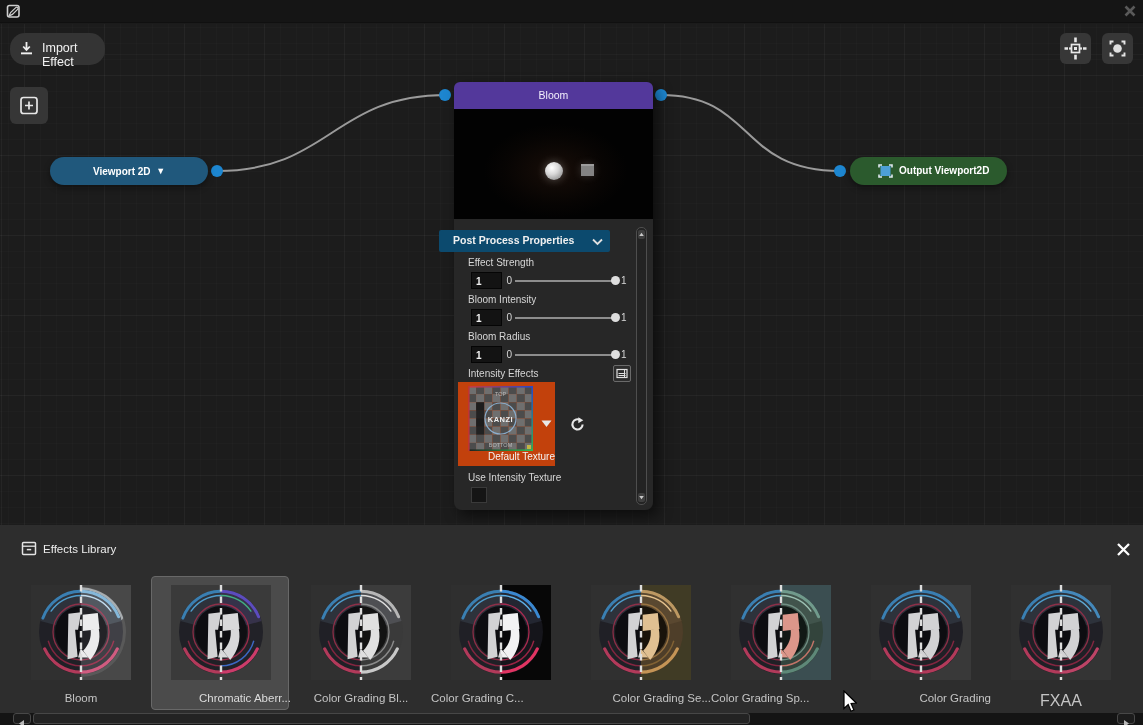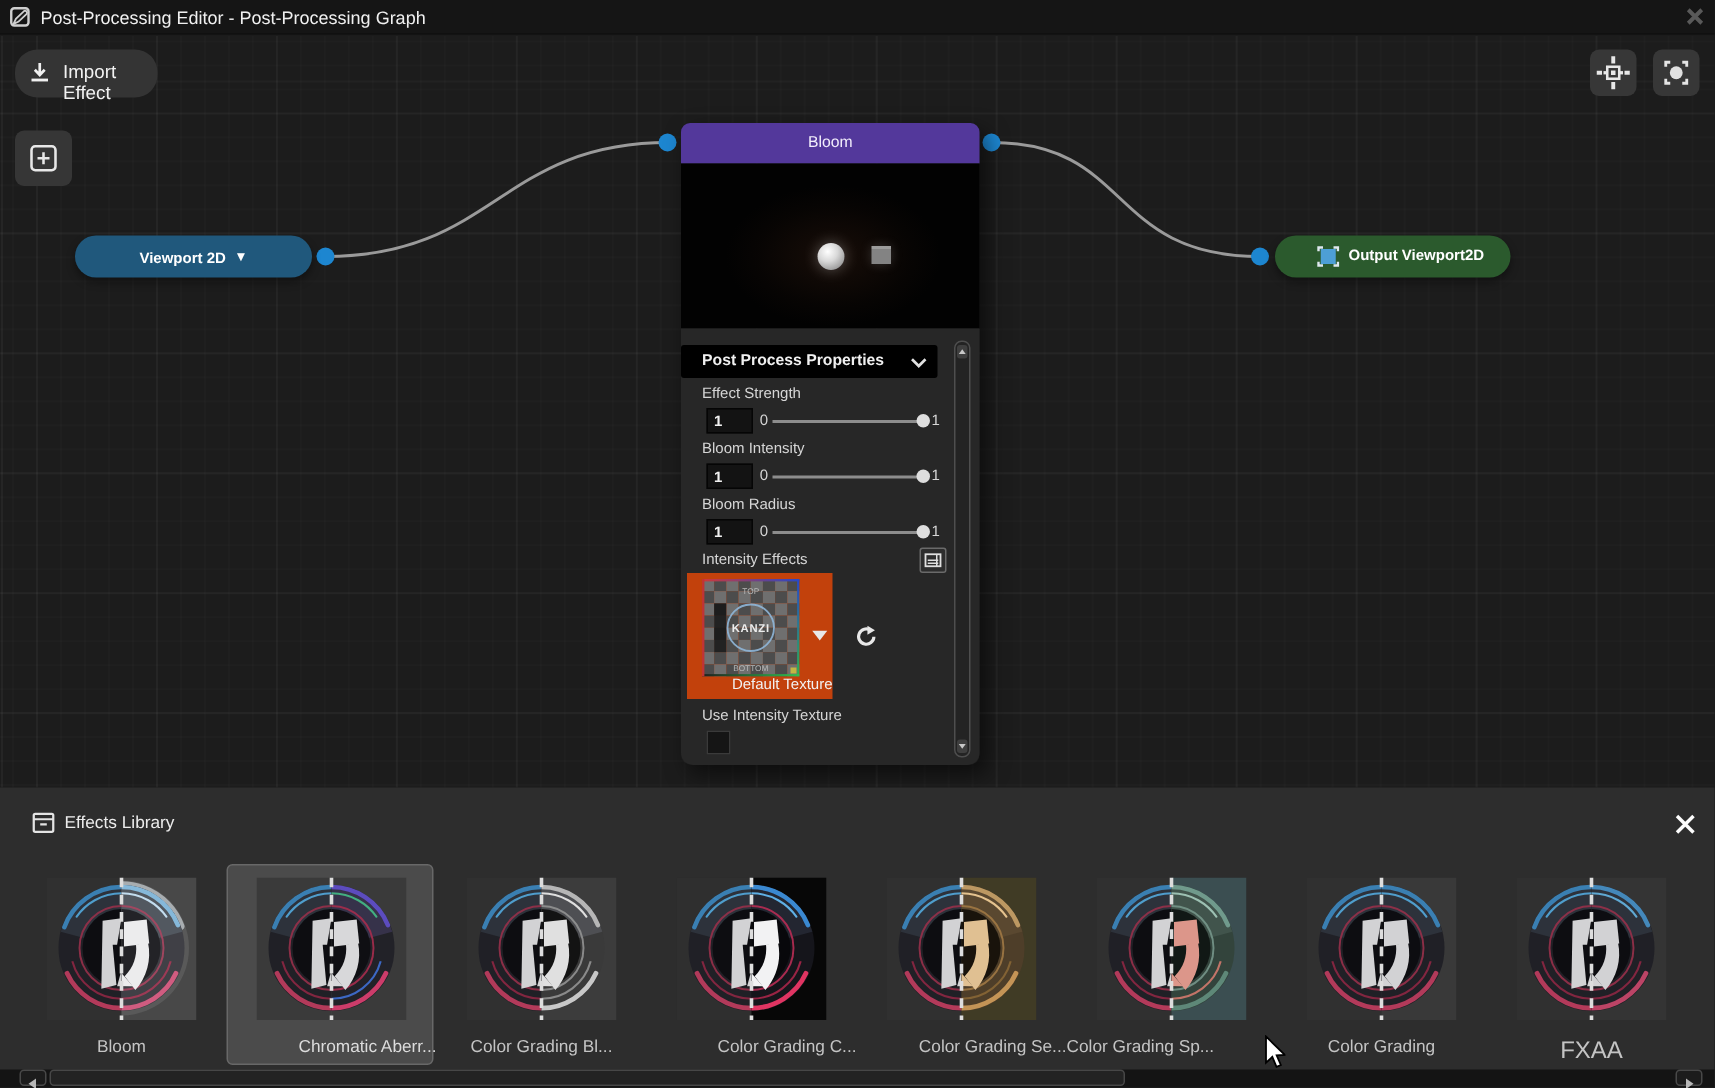--- a/index.html
+++ b/index.html
@@ -12,21 +12,20 @@
 .pline { position:absolute; left:515px; width:100px; height:1.5px; background:#8d8d8d; }
 .pdot { position:absolute; left:611px; width:9px; height:9px; border-radius:50%; background:#dedede; }
 </style></head>
 <body>
 
 <div class="abs" style="left:0;top:0;width:1143px;height:23px;background:#151515;border-bottom:1px solid #101010">
   <svg class="abs" style="left:6px;top:4px" width="15" height="15" viewBox="0 0 15 15">
     <rect x="1.5" y="1.5" width="11.5" height="11.5" rx="2" fill="none" stroke="#cfcfcf" stroke-width="1.6"></rect>
     <path d="M3 12 L4.6 8.6 L10 3.4 A1.3 1.3 0 0 1 11.8 5.2 L6.4 10.4 Z" fill="#1b1b1b" stroke="#cfcfcf" stroke-width="1.2"></path>
   </svg>
-  <div class="abs" style="left:27px;top:5px;font-size:12px;color:#f0f0f0">Post-Processing Editor - Post-Processing Graph</div>
   <svg class="abs" style="left:1123px;top:4px" width="14" height="14" viewBox="0 0 14 14">
       <path d="M2.5 2.5 L11.5 11.5 M11.5 2.5 L2.5 11.5" stroke="#595959" stroke-width="2.6"></path>
     </svg>
 </div>
 
 <div class="abs" style="left:0;top:24px;width:1143px;height:501px;background:#1c1c1c;
   background-image:
    repeating-linear-gradient(to right, rgba(255,255,255,0.026) 0 1px, transparent 1px 80px),
    repeating-linear-gradient(to bottom, rgba(255,255,255,0.026) 0 1px, transparent 1px 80px),
    repeating-linear-gradient(to right, rgba(255,255,255,0.011) 0 1px, transparent 1px 16px),
@@ -85,21 +84,21 @@
 <div class="abs" style="left:454px;top:82px;width:199px;height:428px;border-radius:7px;box-shadow:5px 6px 14px rgba(0,0,0,0.55)">
   <div class="abs" style="left:0;top:0;width:199px;height:27px;background:#53389b;border-radius:6px 6px 0 0;text-align:center;color:#f2eefc;font-size:10.5px;line-height:27px">Bloom</div>
   <div class="abs" style="left:0;top:27px;width:199px;height:110px;background:#020202;overflow:hidden">
     <div class="abs" style="left:0;top:0;width:199px;height:110px;background:radial-gradient(ellipse 92px 60px at 51% 56%, rgba(60,32,18,0.38), rgba(30,16,9,0.18) 55%, transparent 78%)"></div>
     <div class="abs" style="left:91px;top:53px;width:18px;height:18px;border-radius:50%;background:radial-gradient(circle at 38% 32%, #ffffff, #d8d8d8 40%, #8f8f8f 85%);box-shadow:0 0 10px rgba(255,255,255,0.3)"></div>
     <div class="abs" style="left:127px;top:55px;width:13px;height:12px;background:linear-gradient(180deg,#9c9c9c 0 18%, #838383 18%);box-shadow:0 0 8px rgba(200,200,200,0.22)"></div>
   </div>
   <div class="abs" style="left:0;top:137px;width:199px;height:291px;background:#272727;border-radius:0 0 8px 8px"></div>
 </div>
 
-<div class="abs" style="left:454px;top:230px;width:171px;height:22px;background:#000000;border-radius:2px">
+<div class="abs" style="left:439px;top:230px;width:171px;height:22px;background:#0c4a6e;border-radius:2px">
   <div class="abs" style="left:14px;top:4px;font-size:10.5px;font-weight:bold;color:#f0f0f0">Post Process Properties</div>
   <svg class="abs" style="left:152px;top:7px" width="13" height="10" viewBox="0 0 13 10">
       <path d="M2 2.5 L6.5 7 L11 2.5" fill="none" stroke="#e0e0e0" stroke-width="1.8"></path>
     </svg>
 </div>
 <div class="plabel" style="top:257px">Effect Strength</div>
 <div class="pinput" style="top:272px">1</div>
 <div class="pzero" style="top:275px">0</div>
 <div class="pline" style="top:280px"></div>
 <div class="pdot" style="top:276px"></div>
@@ -430,21 +429,21 @@
         <circle cx="50" cy="47" r="26" fill="#08080b"></circle>
         <g transform="translate(50 49) scale(0.84) translate(-50 -49)">
           <path d="M35 25 L50 23 L46.5 44 L43 44 L46 76 L34 79 Z" fill="#f2f2f3"></path>
           <path d="M52 26 L70 24 L72 43 L52 45.5 Z" fill="#f2f2f3"></path>
           <path d="M71 42 C 74 56 70 70 61 80 L52.5 69 C 59.5 62 62.5 53 61.5 44 Z" fill="#f2f2f3"></path>
           <path d="M59 77 L49.5 66 L46.5 77 Z" fill="#f2f2f3"></path>
         </g>
       </g>
       <line x1="50" y1="0" x2="50" y2="95" stroke="#ddd" stroke-width="2.4" stroke-dasharray="6.5 5"></line>
     </svg></div>
-<div style="position:absolute;left:431px;top:692px;width:140px;text-align:right;font-size:11.5px;color:#c4c4c4">Color Grading C...</div>
+<div style="position:absolute;left:431px;top:692px;width:140px;text-align:left;font-size:11.5px;color:#c4c4c4">Color Grading C...</div>
 <div style="position:absolute;left:591px;top:585px;width:100px;height:95px"><svg width="100" height="95" viewBox="0 0 100 95">
       <defs>
         <clipPath id="cl4">
           <rect x="0" y="0" width="50" height="95"></rect>
         </clipPath>
         <clipPath id="cr4">
           <rect x="50" y="0" width="50" height="95"></rect>
         </clipPath>
       </defs>
       <rect width="50" height="95" fill="#303030"></rect>
@@ -568,21 +567,21 @@
         <circle cx="50" cy="47" r="26" fill="#0d0d11"></circle>
         <g transform="translate(50 49) scale(0.84) translate(-50 -49)">
           <path d="M35 25 L50 23 L46.5 44 L43 44 L46 76 L34 79 Z" fill="#d2d2d4"></path>
           <path d="M52 26 L70 24 L72 43 L52 45.5 Z" fill="#d2d2d4"></path>
           <path d="M71 42 C 74 56 70 70 61 80 L52.5 69 C 59.5 62 62.5 53 61.5 44 Z" fill="#d2d2d4"></path>
           <path d="M59 77 L49.5 66 L46.5 77 Z" fill="#d2d2d4"></path>
         </g>
       </g>
       <line x1="50" y1="0" x2="50" y2="95" stroke="#ddd" stroke-width="2.4" stroke-dasharray="6.5 5"></line>
     </svg></div>
-<div style="position:absolute;left:851px;top:692px;width:140px;text-align:center;font-size:11.5px;color:#c4c4c4">Color Grading</div>
+<div style="position:absolute;left:851px;top:692px;width:140px;text-align:right;font-size:11.5px;color:#c4c4c4">Color Grading</div>
 <div style="position:absolute;left:1011px;top:585px;width:100px;height:95px"><svg width="100" height="95" viewBox="0 0 100 95">
       <defs>
         <clipPath id="cl7">
           <rect x="0" y="0" width="50" height="95"></rect>
         </clipPath>
         <clipPath id="cr7">
           <rect x="50" y="0" width="50" height="95"></rect>
         </clipPath>
       </defs>
       <rect width="50" height="95" fill="#303030"></rect>

